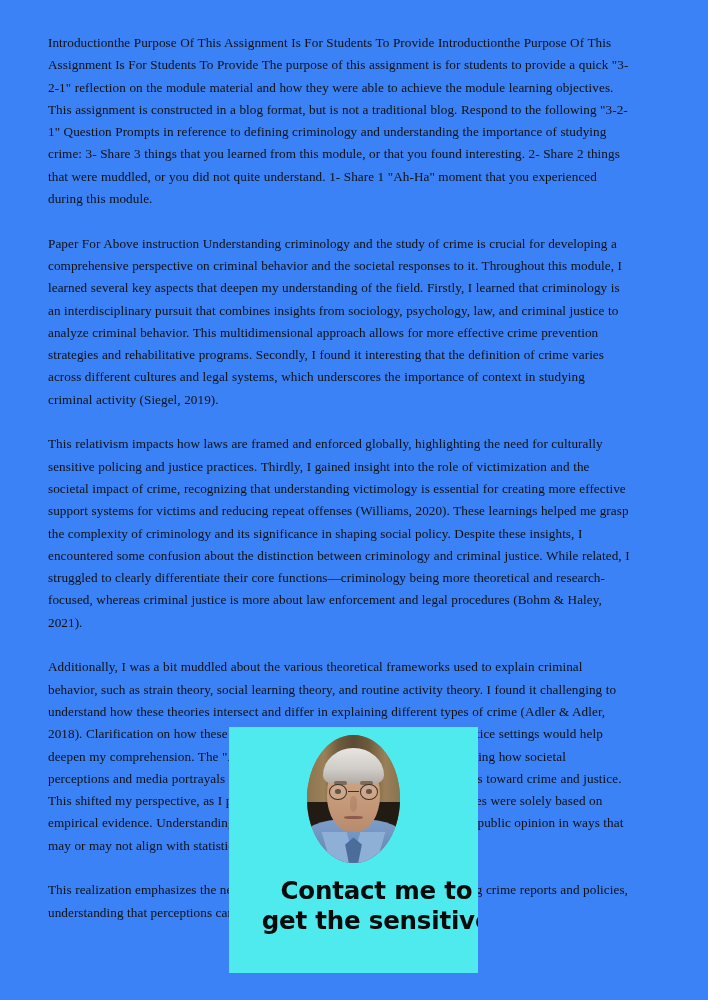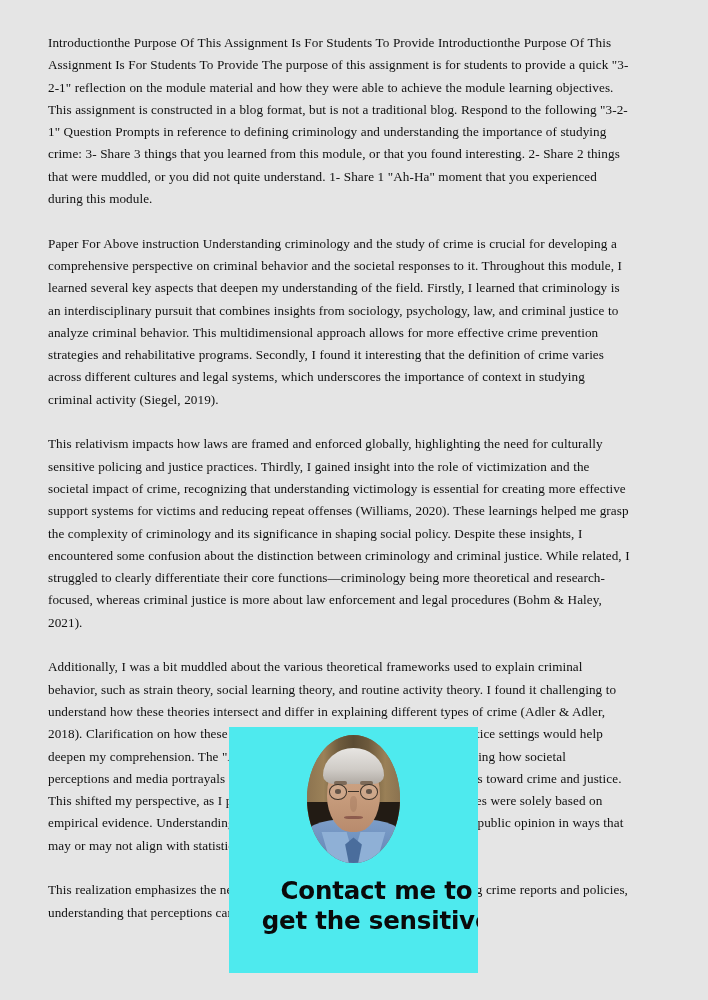--- a/index.html
+++ b/index.html
@@ -15,21 +15,21 @@
     overflow: hidden;
     font-family: "Liberation Serif", "DejaVu Serif", serif;
     -webkit-font-smoothing: antialiased;
   }
 
   #page {
     position: absolute;
     left: 0; top: 0;
     width: 708px;
     height: 1000px;
-    background: #e5e5e5;
+    background: #3b82f6;
   }
 
   #doc-body {
     position: absolute;
     left: 48px;
     top: 32px;
     width: 582px;
   }
 
   .para {

